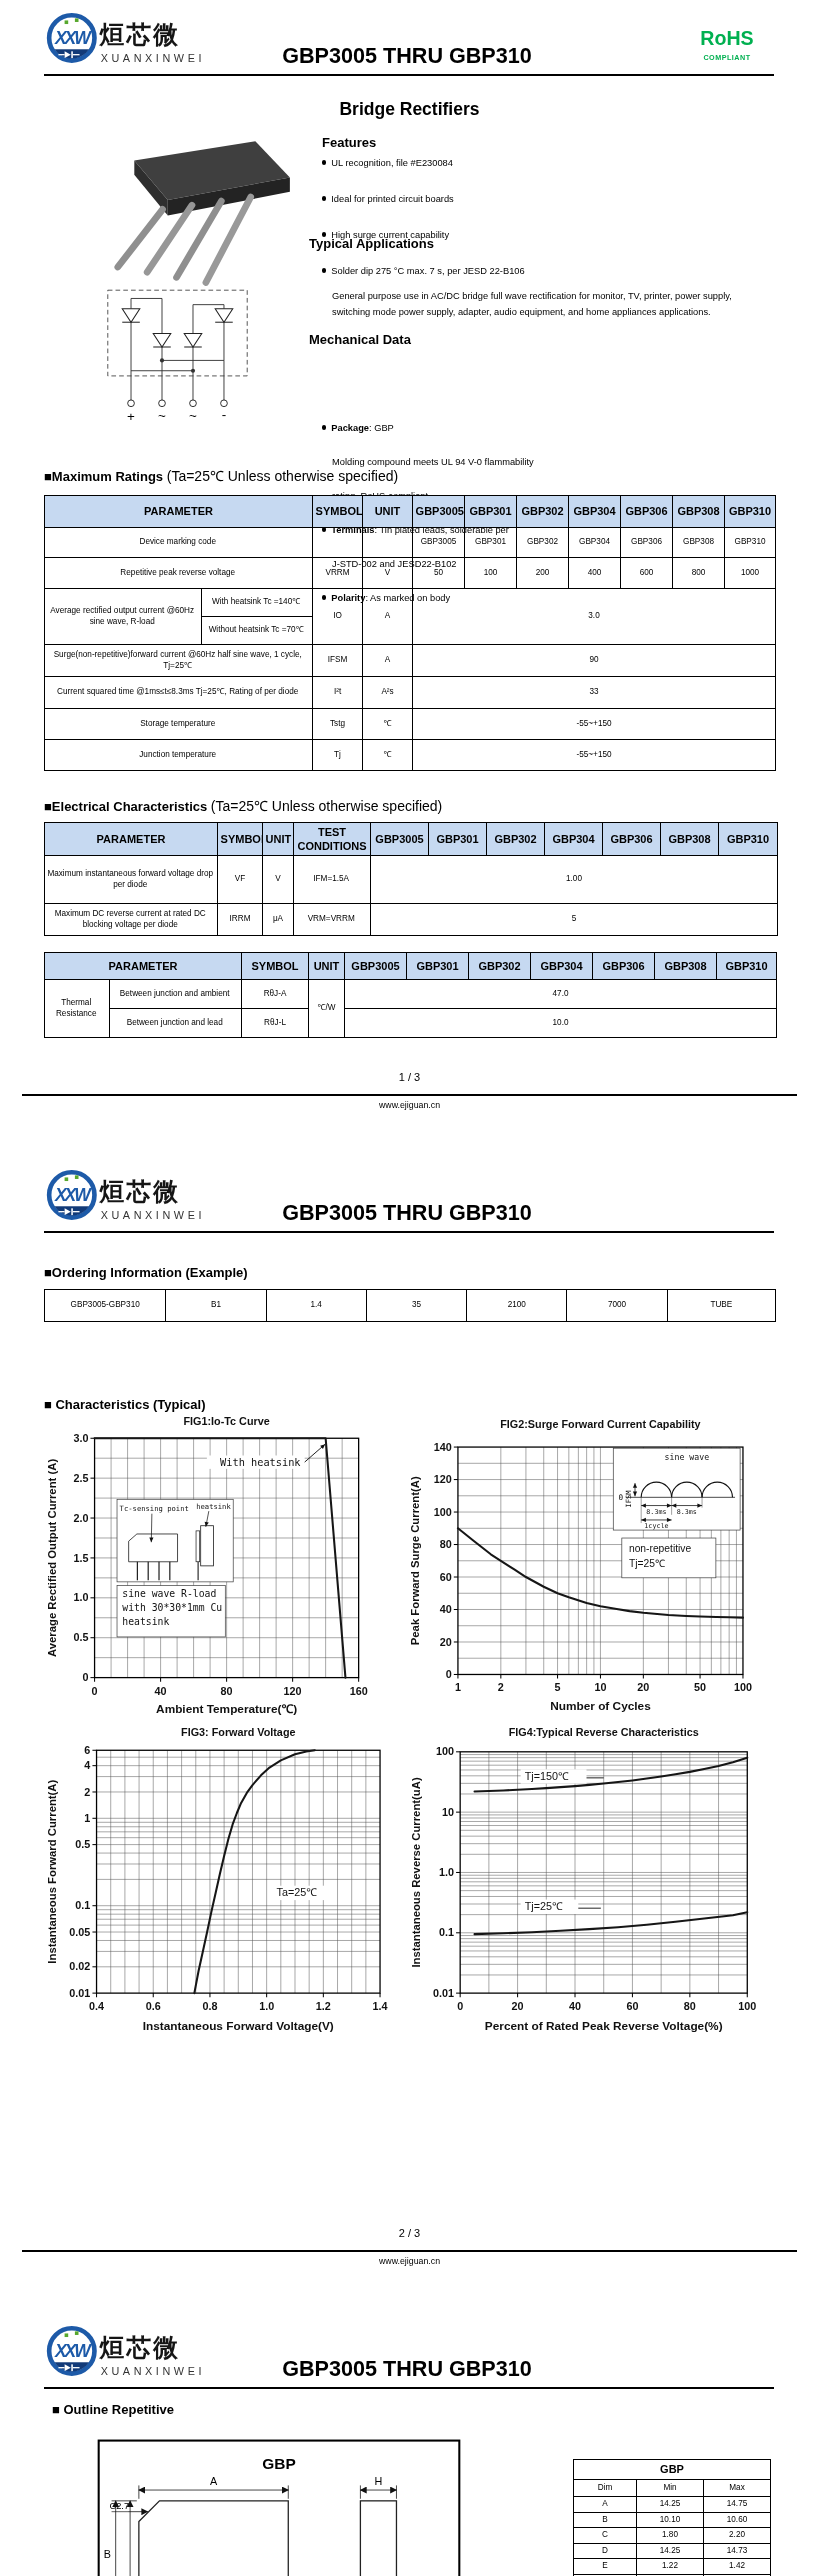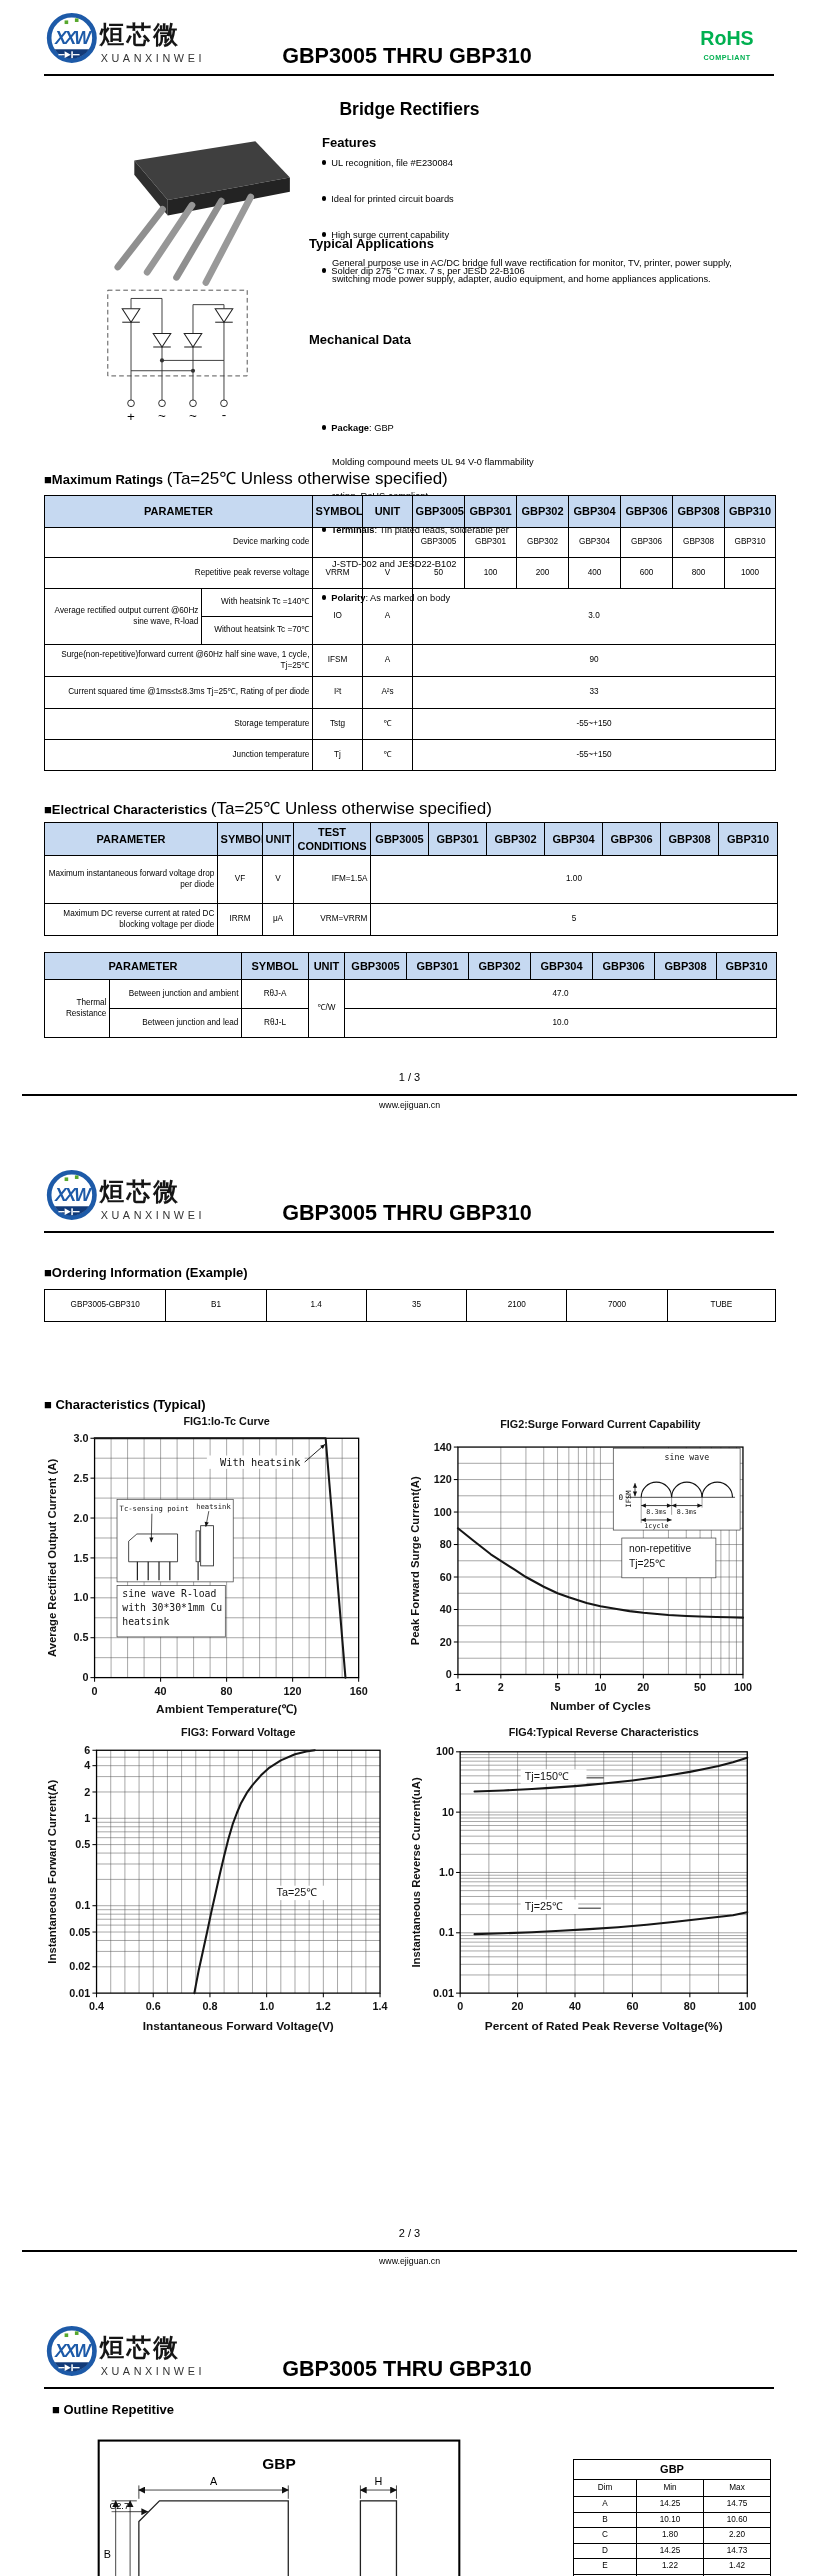--- a/index.html
+++ b/index.html
@@ -11,32 +11,32 @@
   .rohs{position:absolute;left:683px;top:27px;width:88px;text-align:center;color:#00b050;font-weight:bold;font-size:19.6px;}
   .rohs-sub{position:absolute;left:683px;top:53px;width:88px;text-align:center;color:#00b050;font-weight:bold;font-size:7.2px;letter-spacing:0.5px;}
   .hdr-rule{position:absolute;left:44px;top:74px;width:730px;height:2.1px;background:#000;}
   
   .ftr{position:absolute;left:0;width:819px;height:52px;}
   .ftr-label{position:absolute;left:0;top:0;width:819px;text-align:center;font-size:11px;}
   .ftr-rule{position:absolute;left:21.6px;top:23px;width:775px;height:1.5px;background:#000;}
   .ftr-site{position:absolute;left:0;top:29px;width:819px;text-align:center;font-size:8.8px;}
   
   .sec-h{font-size:13px;font-weight:bold;white-space:nowrap;}
-  .sec-h .cond{font-weight:400;font-size:17px;}
+  .sec-h .cond{font-weight:400;font-size:14px;}
   .h2{font-size:13px;font-weight:bold;}
   
   .blk-h{font-size:13px;font-weight:bold;}
   .line{position:relative;font-size:9.3px;line-height:17px;white-space:nowrap;}
   .dot{display:inline-block;width:4.1px;height:4.1px;border-radius:50%;background:#000;margin:0 5.2px 1.5px 0;}
-  .para{font-size:9.3px;line-height:15.5px;}
+  .para{font-size:9.3px;line-height:15.5px;margin-top:33px;}
   
   table.dt{border-collapse:collapse;table-layout:fixed;border:1.5px solid #000;}
   table.dt td,table.dt th{border:1px solid #000;text-align:center;vertical-align:middle;font-size:8.2px;line-height:1.3;padding:1px 2.6px;overflow:hidden;}
   table.dt th{background:#c6d9f1;font-size:11px;font-weight:bold;margin-top:20px;}
-  table.dt td.pl{text-align:right;padding-left:1px;}
+  table.dt td.pl{text-align:center;padding-left:1px;}
   .dim-t th{font-weight:bold;background:#fff !important;font-size:9.3px;}
   .dim-t td{font-size:9.3px;}
   .prod-title{position:absolute;left:247px;top:99px;width:325px;text-align:center;font-size:17.5px;font-weight:bold;}
 </style>
 </head>
 <body>
 
 <div class="hdr" style="top:0">
   <svg class="abs" style="left:44px;top:9.3px" width="206" height="62" viewBox="0 0 400 120">
     <circle cx="54" cy="56" r="44" fill="#fff" stroke="#1d5aa8" stroke-width="9"></circle>

